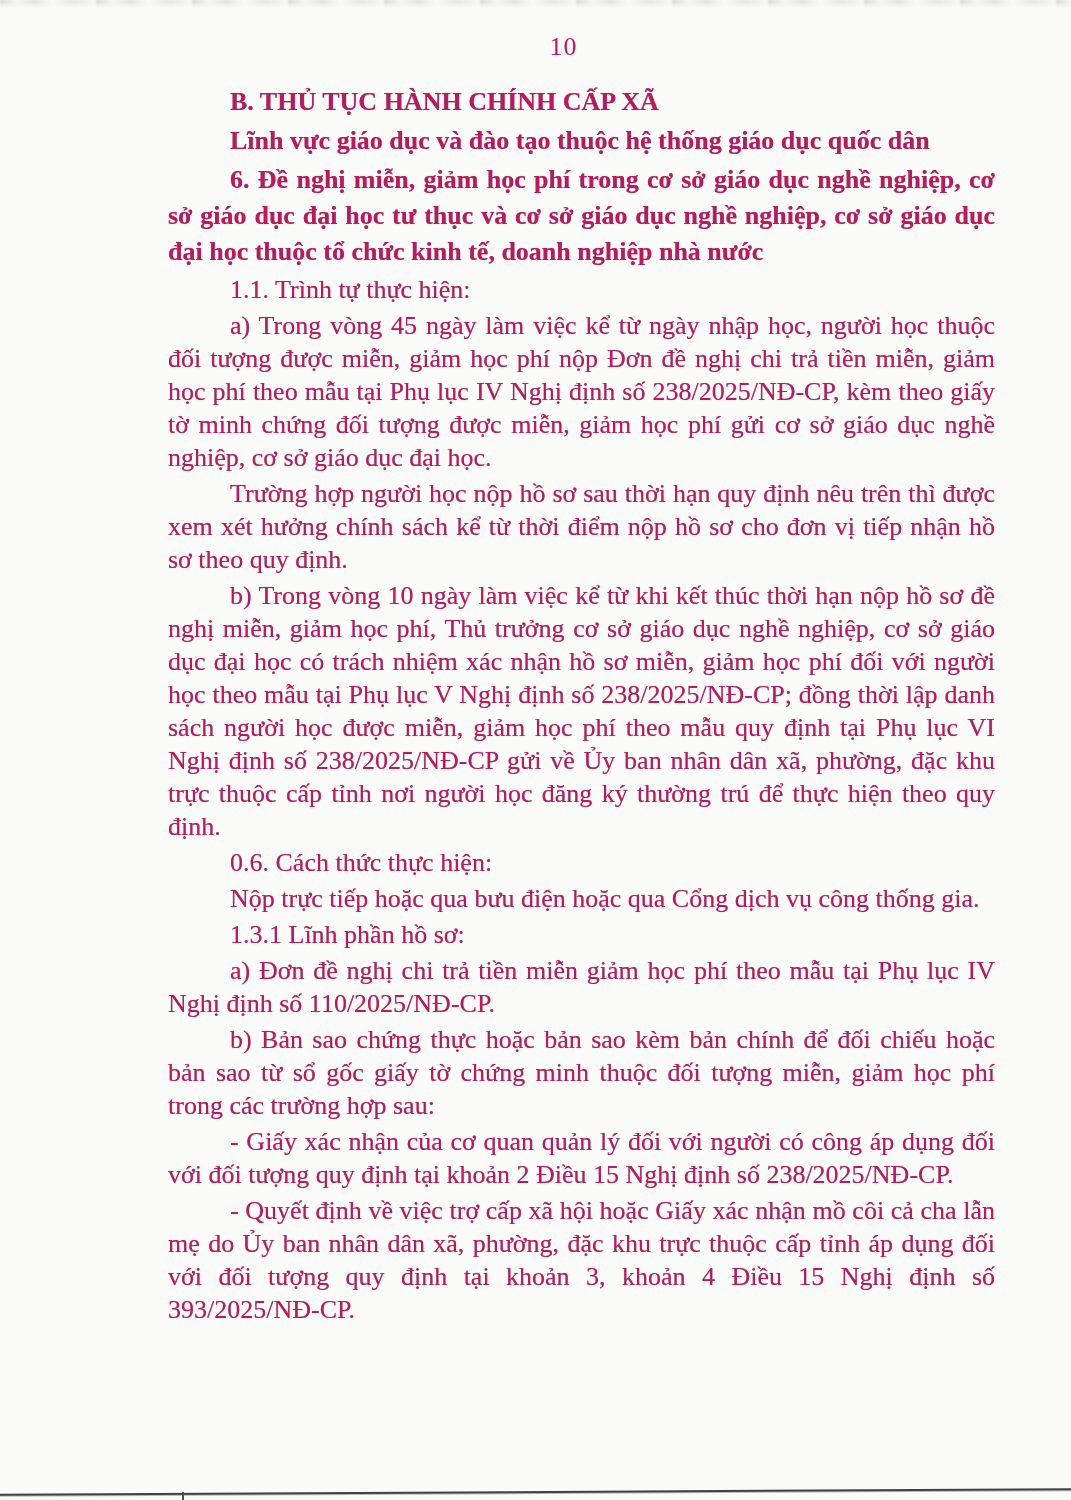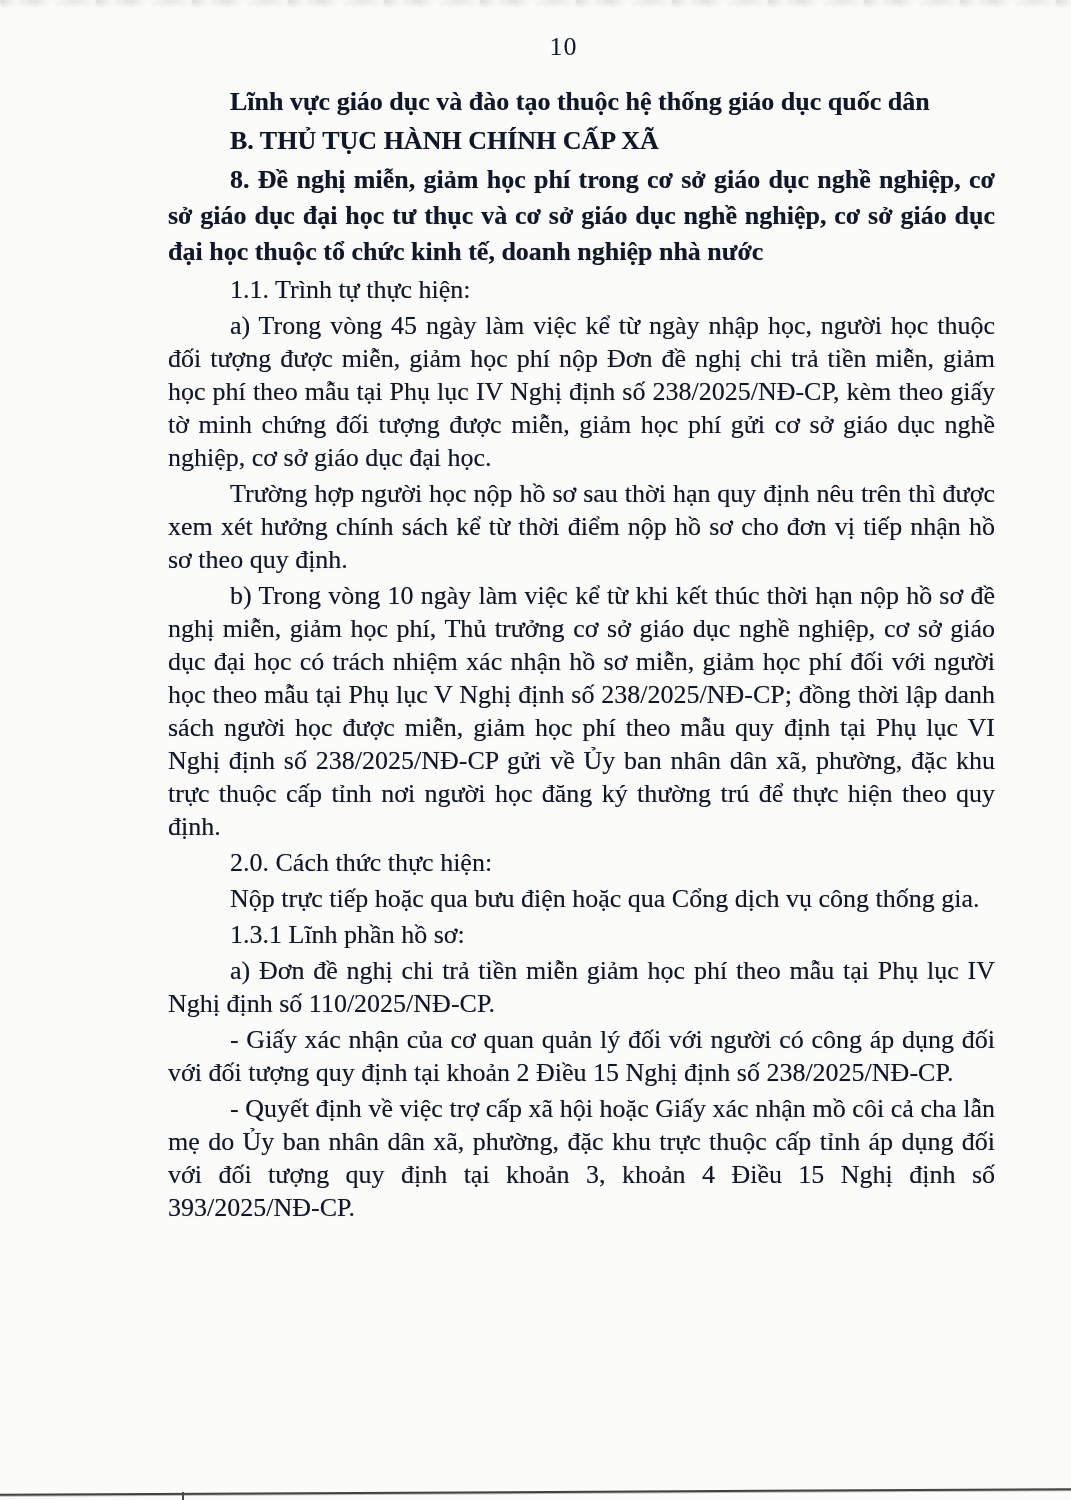--- a/index.html
+++ b/index.html
@@ -8,21 +8,21 @@
     background: #e8e8e6;
   }
   .page {
     position: relative;
     width: 1071px;
     height: 1500px;
     margin: 0 auto;
     background: #fbfbfa;
     overflow: hidden;
     font-family: "Liberation Serif", "DejaVu Serif", serif;
-    color: #0f172a;
+    color: #be185d;
   }
   
   .scan-top {
     position: absolute;
     top: 0; left: 0;
     width: 100%;
     height: 10px;
     background:
       repeating-linear-gradient(90deg,
         rgba(90,90,88,0.55) 0px, rgba(150,150,148,0.15) 16px,
@@ -87,29 +87,30 @@
     background: #4c4a44;
   }
 </style>
 </head>
 <body>
 
 <div class="page">
   <div class="scan-top"></div>
   <div class="page-number">10</div>
   <div class="content">
+      <p class="para heading-bold">B. THỦ TỤC HÀNH CHÍNH CẤP XÃ</p>
       <p class="para heading-bold">Lĩnh vực giáo dục và đào tạo thuộc hệ thống giáo dục quốc dân</p>
-      <p class="para heading-bold">B. THỦ TỤC HÀNH CHÍNH CẤP XÃ</p>
-      <p class="para heading-bold">8. Đề nghị miễn, giảm học phí trong cơ sở giáo dục nghề nghiệp, cơ sở giáo dục đại học tư thục và cơ sở giáo dục nghề nghiệp, cơ sở giáo dục đại học thuộc tổ chức kinh tế, doanh nghiệp nhà nước</p>
+      <p class="para heading-bold">6. Đề nghị miễn, giảm học phí trong cơ sở giáo dục nghề nghiệp, cơ sở giáo dục đại học tư thục và cơ sở giáo dục nghề nghiệp, cơ sở giáo dục đại học thuộc tổ chức kinh tế, doanh nghiệp nhà nước</p>
       <p class="para italic">1.1. Trình tự thực hiện:</p>
       <p class="para body">a) Trong vòng 45 ngày làm việc kể từ ngày nhập học, người học thuộc đối tượng được miễn, giảm học phí nộp Đơn đề nghị chi trả tiền miễn, giảm học phí theo mẫu tại Phụ lục IV Nghị định số 238/2025/NĐ-CP, kèm theo giấy tờ minh chứng đối tượng được miễn, giảm học phí gửi cơ sở giáo dục nghề nghiệp, cơ sở giáo dục đại học.</p>
       <p class="para body">Trường hợp người học nộp hồ sơ sau thời hạn quy định nêu trên thì được xem xét hưởng chính sách kể từ thời điểm nộp hồ sơ cho đơn vị tiếp nhận hồ sơ theo quy định.</p>
       <p class="para body">b) Trong vòng 10 ngày làm việc kể từ khi kết thúc thời hạn nộp hồ sơ đề nghị miễn, giảm học phí, Thủ trưởng cơ sở giáo dục nghề nghiệp, cơ sở giáo dục đại học có trách nhiệm xác nhận hồ sơ miễn, giảm học phí đối với người học theo mẫu tại Phụ lục V Nghị định số 238/2025/NĐ-CP; đồng thời lập danh sách người học được miễn, giảm học phí theo mẫu quy định tại Phụ lục VI Nghị định số 238/2025/NĐ-CP gửi về Ủy ban nhân dân xã, phường, đặc khu trực thuộc cấp tỉnh nơi người học đăng ký thường trú để thực hiện theo quy định.</p>
-      <p class="para italic">2.0. Cách thức thực hiện:</p>
+      <p class="para italic">0.6. Cách thức thực hiện:</p>
       <p class="para body">Nộp trực tiếp hoặc qua bưu điện hoặc qua Cổng dịch vụ công thống gia.</p>
       <p class="para body">1.3.1 Lĩnh phần hồ sơ:</p>
       <p class="para body">a) Đơn đề nghị chi trả tiền miễn giảm học phí theo mẫu tại Phụ lục IV Nghị định số 110/2025/NĐ-CP.</p>
+      <p class="para body">b) Bản sao chứng thực hoặc bản sao kèm bản chính để đối chiếu hoặc bản sao từ sổ gốc giấy tờ chứng minh thuộc đối tượng miễn, giảm học phí trong các trường hợp sau:</p>
       <p class="para body">- Giấy xác nhận của cơ quan quản lý đối với người có công áp dụng đối với đối tượng quy định tại khoản 2 Điều 15 Nghị định số 238/2025/NĐ-CP.</p>
       <p class="para body">- Quyết định về việc trợ cấp xã hội hoặc Giấy xác nhận mồ côi cả cha lẫn mẹ do Ủy ban nhân dân xã, phường, đặc khu trực thuộc cấp tỉnh áp dụng đối với đối tượng quy định tại khoản 3, khoản 4 Điều 15 Nghị định số 393/2025/NĐ-CP.</p>
     </div>
   <div class="scan-bottom"></div>
   <div class="scan-tick"></div>
 </div>
 
 </body></html>

